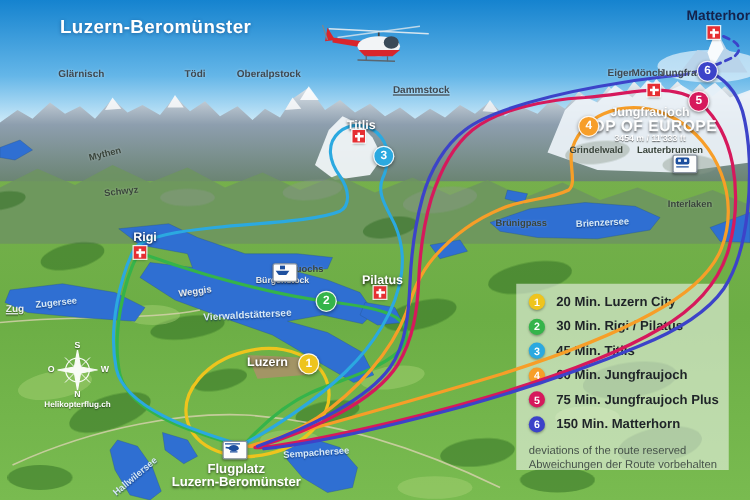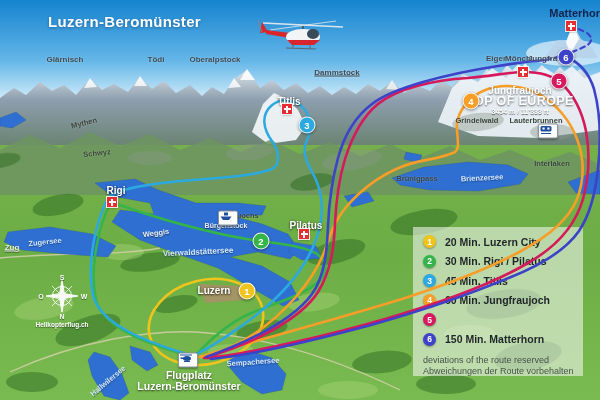--- a/index.html
+++ b/index.html
@@ -194,20 +194,21 @@
     <div class="legend-row">
       <span class="legend-badge" style="background:#2ba9e0">3</span>
       <span class="legend-text">45 Min. Titlis</span>
     </div>
     <div class="legend-row">
       <span class="legend-badge" style="background:#f79e28">4</span>
       <span class="legend-text">60 Min. Jungfraujoch</span>
     </div>
     <div class="legend-row">
       <span class="legend-badge" style="background:#d6195c">5</span>
+      <span class="legend-text">75 Min. Jungfraujoch Plus</span>
     </div>
     <div class="legend-row">
       <span class="legend-badge" style="background:#3c43c9">6</span>
       <span class="legend-text">150 Min. Matterhorn</span>
     </div>
     <div class="legend-disc">
       <div>deviations of the route reserved</div>
       <div>Abweichungen der Route vorbehalten</div>
     </div>
   </div>

